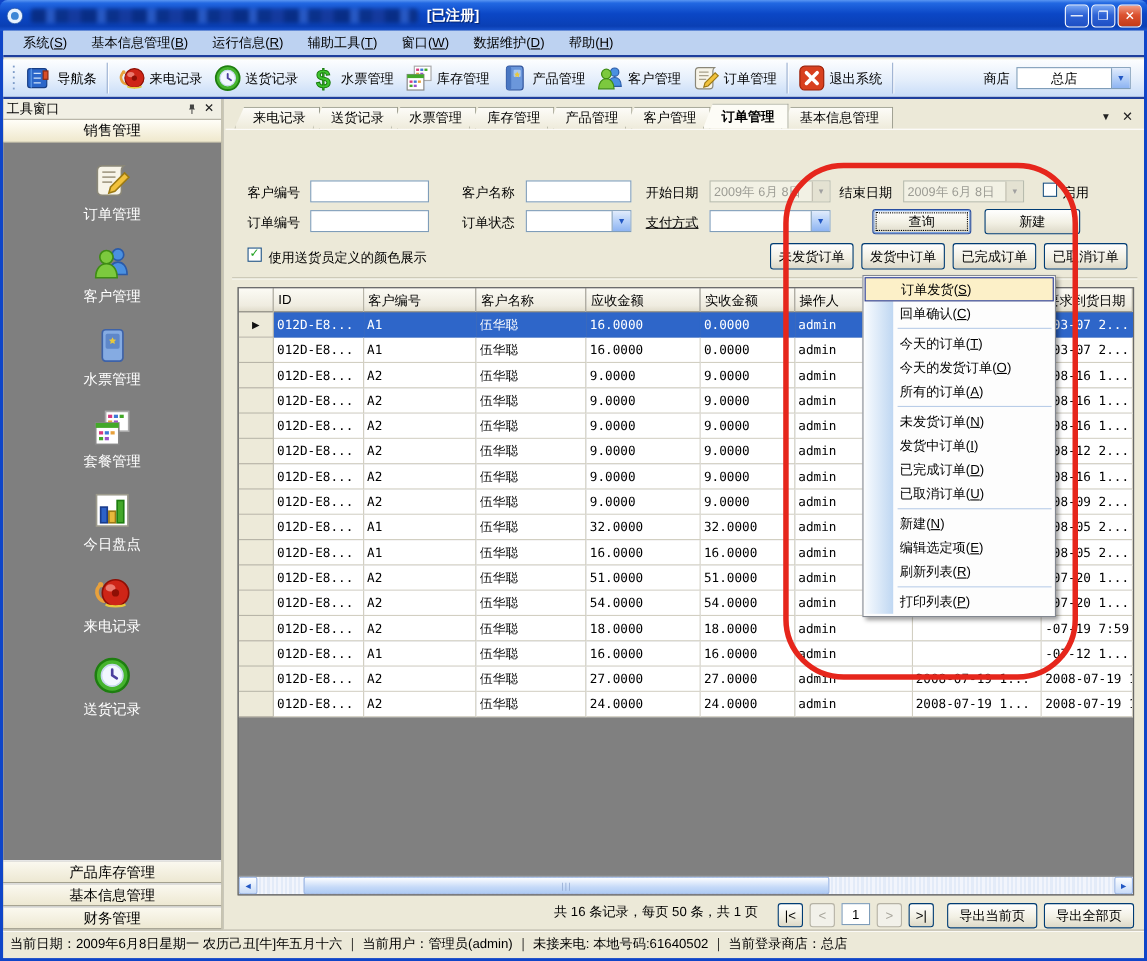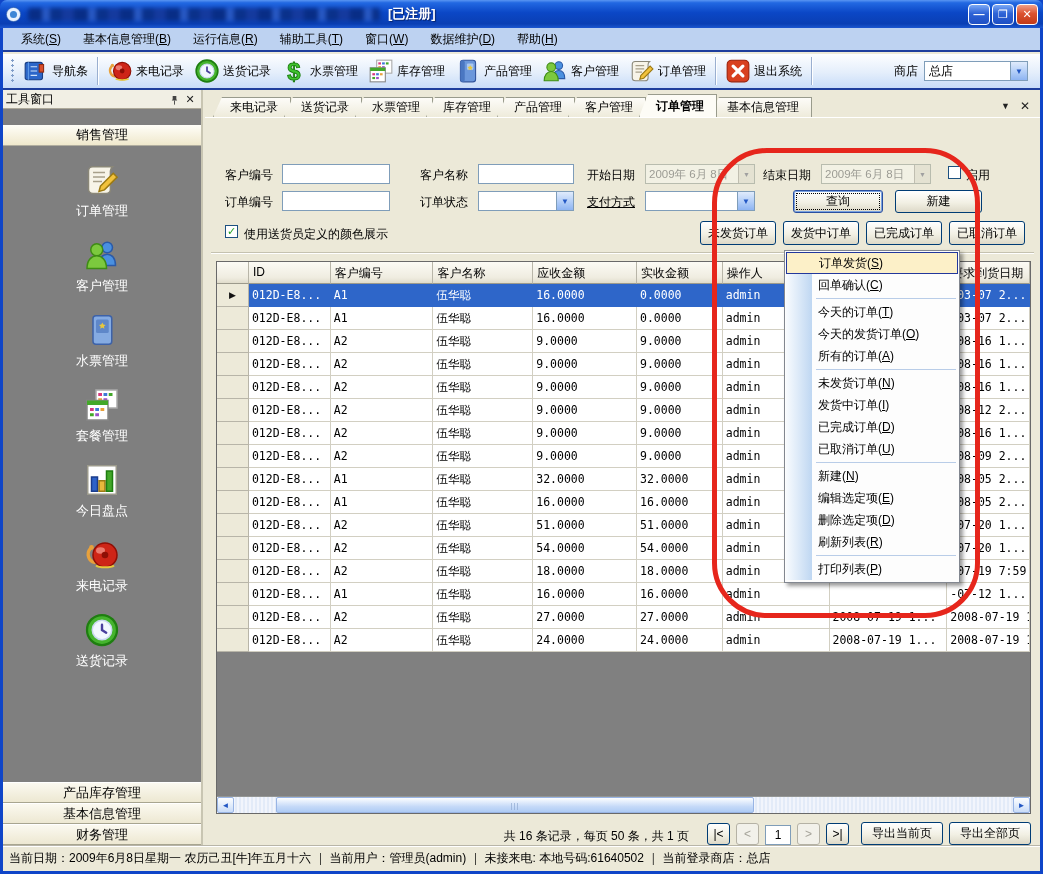--- a/index.html
+++ b/index.html
@@ -32,35 +32,35 @@
     border-bottom:2px solid #1E3E9C;display:flex;align-items:center;padding:0 4px;}
   .tb-grip{width:5px;height:26px;margin:0 3px;
     background-image:radial-gradient(#7E9CC8 1px,transparent 1.2px);background-size:5px 5px;}
   .tb-btn{display:flex;align-items:center;gap:3px;padding:3px 5px;border-radius:3px;white-space:nowrap;}
   .icon{display:inline-block;}
   .icon svg{width:100%;height:100%;display:block;}
   .tb-btn .icon{width:26px;height:26px;}
   .tb-sep{width:1px;height:28px;background:#9AAFD0;margin:0 4px;box-shadow:1px 0 0 #fff;}
   .store-group{margin-left:auto;display:flex;align-items:center;gap:6px;padding-right:8px;}
   .combo{background:#fff;border:1px solid #7F9DB9;height:20px;display:flex;align-items:center;}
-  .combo .val{flex:1;padding:0 4px;overflow:hidden;white-space:nowrap;}
+  .combo .val{flex:1;padding:0 4px;overflow:hidden;white-space:nowrap;text-align:center;}
   .combo .arrow{width:17px;height:100%;border-left:1px solid #7F9DB9;color:#2257C4;font-size:8px;
     background:linear-gradient(180deg,#E0EBFC,#AECBF7 60%,#8EB4F2);
     display:flex;align-items:center;justify-content:center;}
   .store-combo{width:104px;}
   
   .sidebar{position:absolute;left:3px;top:90px;width:200px;bottom:29px;background:#7F7F7F;
     border-right:2px solid #C8C5B2;display:flex;flex-direction:column;}
   .sb-header{height:19px;background:#F1EFE4;border-bottom:1px solid #ACA899;
     display:flex;align-items:center;padding:0 3px;}
   .sb-header .ttl{flex:1;}
   .sb-hbtn{width:16px;text-align:center;color:#222;font-size:11px;line-height:16px;}
   .sb-hbtn svg{width:11px;height:13px;vertical-align:middle;}
   .sb-section{height:21px;background:linear-gradient(180deg,#FFFEF8,#EFE8CC);
-    border-bottom:1px solid #B0AD9E;display:flex;align-items:center;justify-content:center;font-size:13px;margin-top:16px;}
+    border-bottom:1px solid #B0AD9E;display:flex;align-items:center;justify-content:center;font-size:13px;}
   .sb-items{display:flex;flex-direction:column;align-items:center;padding-top:16px;}
   .sb-item{display:flex;flex-direction:column;align-items:center;margin-bottom:17px;}
   .sb-item .icon{width:36px;height:36px;}
   .sb-item .lbl{color:#fff;font-size:13px;margin-top:4px;}
   .sb-bottom{margin-top:auto;}
   .sb-bar{height:21px;background:linear-gradient(180deg,#FBF9F0,#EDE8D2);border-top:1px solid #fff;
     border-bottom:1px solid #A8A590;display:flex;align-items:center;justify-content:center;font-size:13px;}
   
   .main{position:absolute;left:205px;top:90px;right:3px;bottom:29px;}
   .tabbar{position:absolute;left:8px;top:4px;right:4px;height:23px;display:flex;align-items:flex-end;z-index:2;}
@@ -111,21 +111,21 @@
     background:repeating-linear-gradient(90deg,#F2F5FC 0 2px,#E3EBF8 2px 4px);}
   .sbtn{width:17px;height:16px;flex:0 0 17px;border:1px solid #98B4E4;border-radius:2px;color:#2257C4;
     background:linear-gradient(180deg,#FDFEFF,#C9DCF8);display:flex;align-items:center;justify-content:center;
     font-size:8px;}
   .strack{flex:1;position:relative;}
   .sthumb{position:absolute;left:42px;top:0;width:478px;height:16px;border:1px solid #98B4E4;border-radius:2px;
     background:linear-gradient(180deg,#FDFEFF,#C6DAF8 60%,#AECBF4);
     display:flex;align-items:center;justify-content:center;color:#8FA8D0;font-size:8px;letter-spacing:1px;}
   
   .pagination{position:absolute;left:11px;right:9px;top:703px;height:24px;display:flex;
-    align-items:flex-end;justify-content:flex-end;gap:6px;}
+    align-items:flex-start;justify-content:flex-end;gap:6px;}
   .pg-summary{margin-right:12px;white-space:nowrap;}
   .pg-btn{min-width:23px;height:22px;padding:0 3px;}
   .pg-btn.disabled{border-color:#B5B2A5;color:#A6A49A;background:#F2F1EA;box-shadow:none;outline:none;}
   .pg-input{width:26px;height:20px;border:1px solid #7F9DB9;background:#fff;text-align:center;
     line-height:18px;}
   .export-btn{height:23px;padding:0 10px;}
   
   .statusbar{position:absolute;left:3px;right:3px;bottom:3px;height:26px;background:#ECE9D8;
     border-top:1px solid #B8B5A8;box-shadow:inset 0 1px 0 #fff;display:flex;align-items:center;
     padding:0 6px;white-space:nowrap;}
@@ -689,20 +689,19 @@
       <div class="cm-item">今天的发货订单(<u>O</u>)</div>
       <div class="cm-item">所有的订单(<u>A</u>)</div>
       <div class="cm-sep"></div>
       <div class="cm-item">未发货订单(<u>N</u>)</div>
       <div class="cm-item">发货中订单(<u>I</u>)</div>
       <div class="cm-item">已完成订单(<u>D</u>)</div>
       <div class="cm-item">已取消订单(<u>U</u>)</div>
       <div class="cm-sep"></div>
       <div class="cm-item">新建(<u>N</u>)</div>
       <div class="cm-item">编辑选定项(<u>E</u>)</div>
-      <div class="cm-item">删除选定项(<u>D</u>)</div>
       <div class="cm-item">刷新列表(<u>R</u>)</div>
       <div class="cm-sep"></div>
       <div class="cm-item">打印列表(<u>P</u>)</div>
     </div>
 
   <div class="annotation"></div>
 </div>
 
 </body></html>

